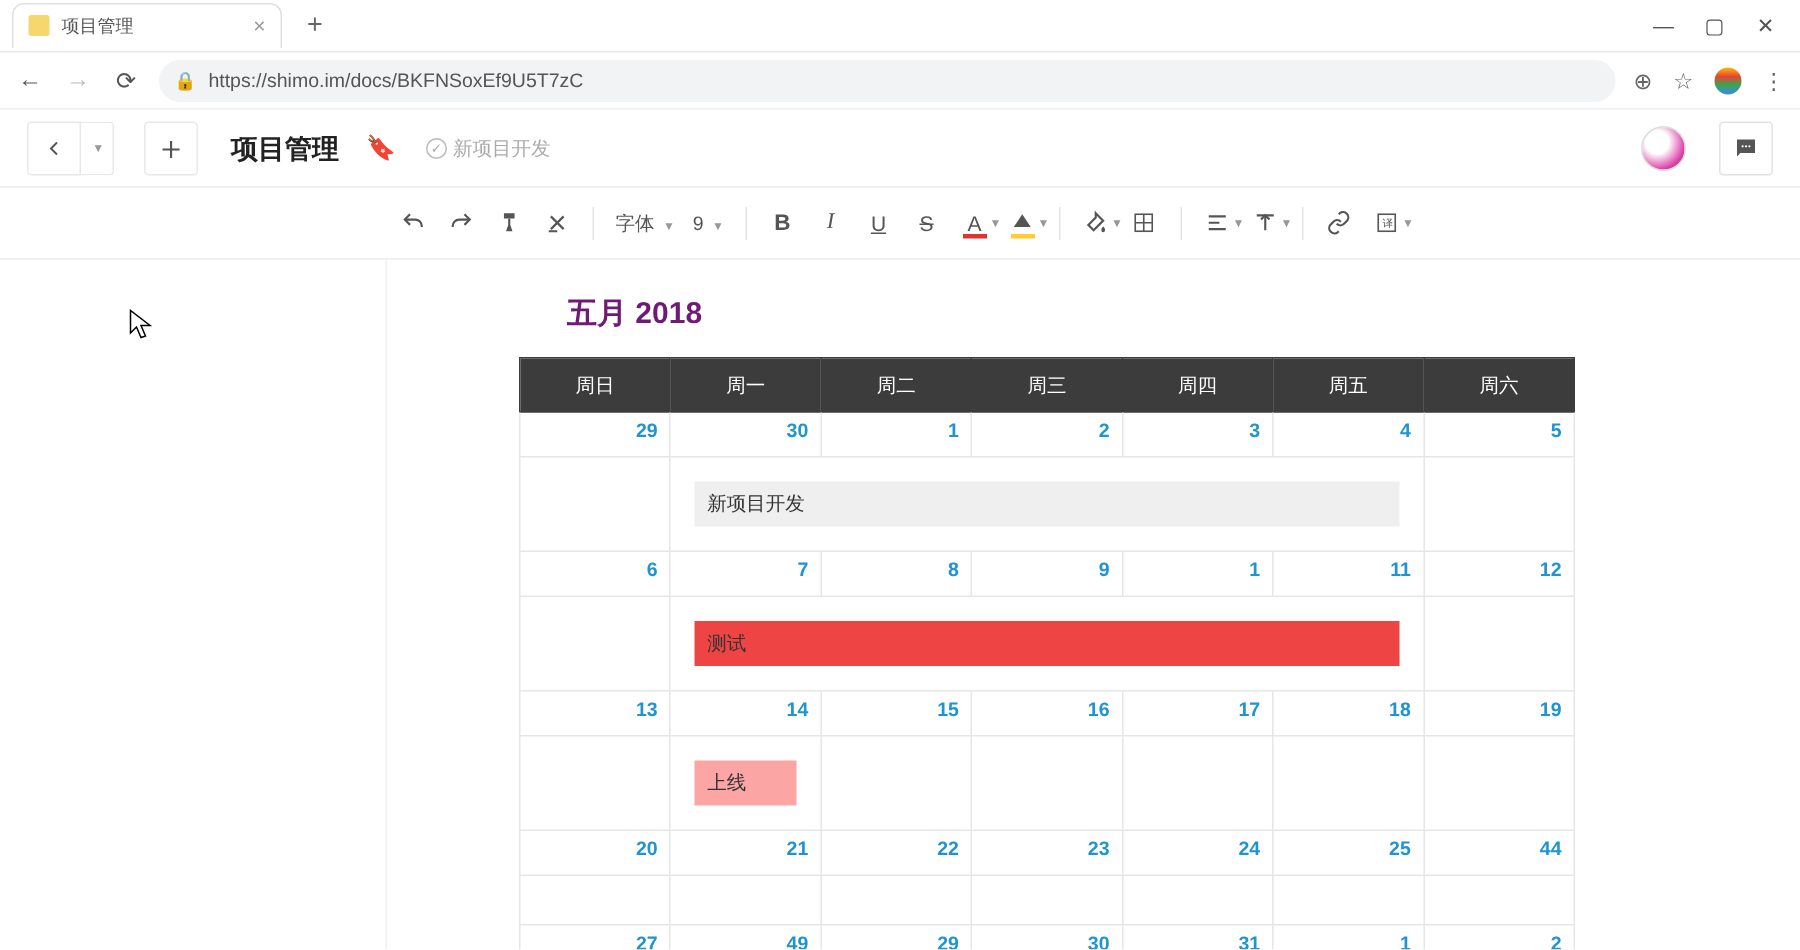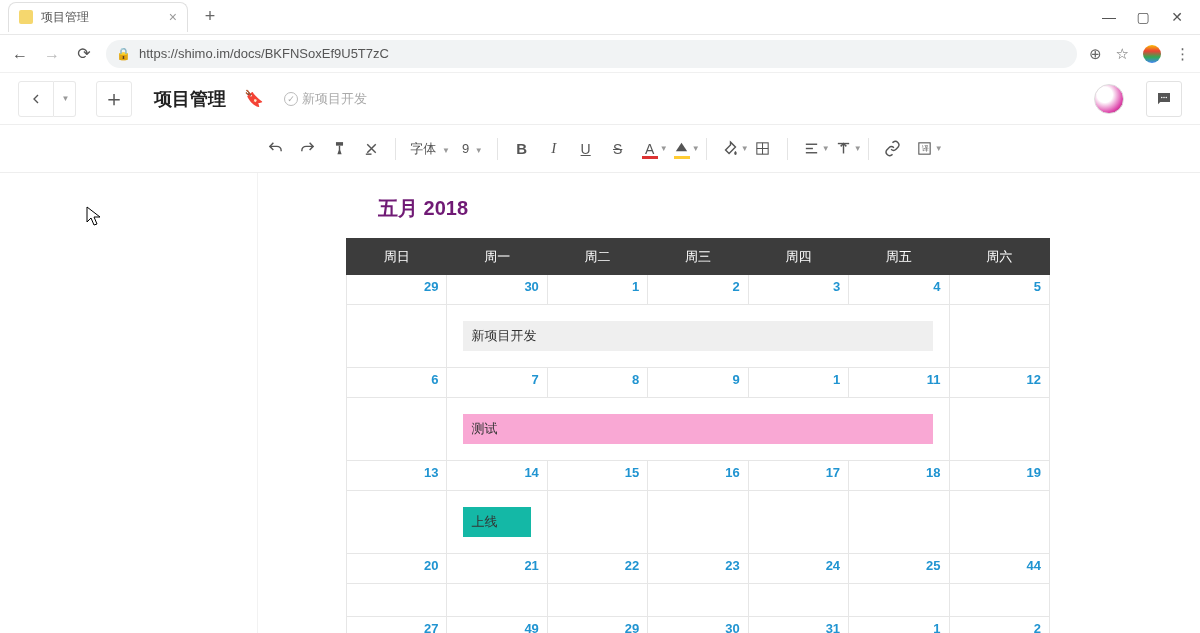--- a/index.html
+++ b/index.html
@@ -52,22 +52,22 @@
   .left-gutter { width: 258px; border-right: 1px solid #f2f2f2; }
   .doc-content { flex: 1; padding: 22px 0 0 0; overflow: hidden; }
   .cal-title { font-size: 20px; font-weight: 700; margin-left: 120px; margin-bottom: 16px; color: #701a75;}
   .calendar { margin-left: 88px; width: 704px; border-collapse: collapse; table-layout: fixed; }
   .calendar th { background: #3c3c3c; color: #fff; font-weight: 500; font-size: 13px; height: 36px; border: 1px solid #3c3c3c; }
   .calendar td { border: 1px solid #e6e6e6; height: 30px; vertical-align: top; position: relative; }
   .date-cell { text-align: right; padding: 4px 8px; color: #2094d1; font-size: 13px; font-weight: bold; }
   .event-row td { height: 32px; padding: 16px; }
   .event { font-size: 13px; color: #333; padding: 6px 8px; height: 100%; }
   .ev-gray { background: #efefef; }
-  .ev-purple { background: #f9a8d4; }
-  .ev-pink { background: #14b8a6; }
+  .ev-purple { background: #ef4444; }
+  .ev-pink { background: #fca5a5; }
   .ev-yellow { background: #e5e5e5; }
 
   .cursor { position: absolute; left: 86px; top: 206px; font-size: 18px; color: #000; pointer-events: none; }
 </style>
 </head>
 <body>
 
 <div class="browser-top">
   <div class="tabs-row">
     <div class="tab">

